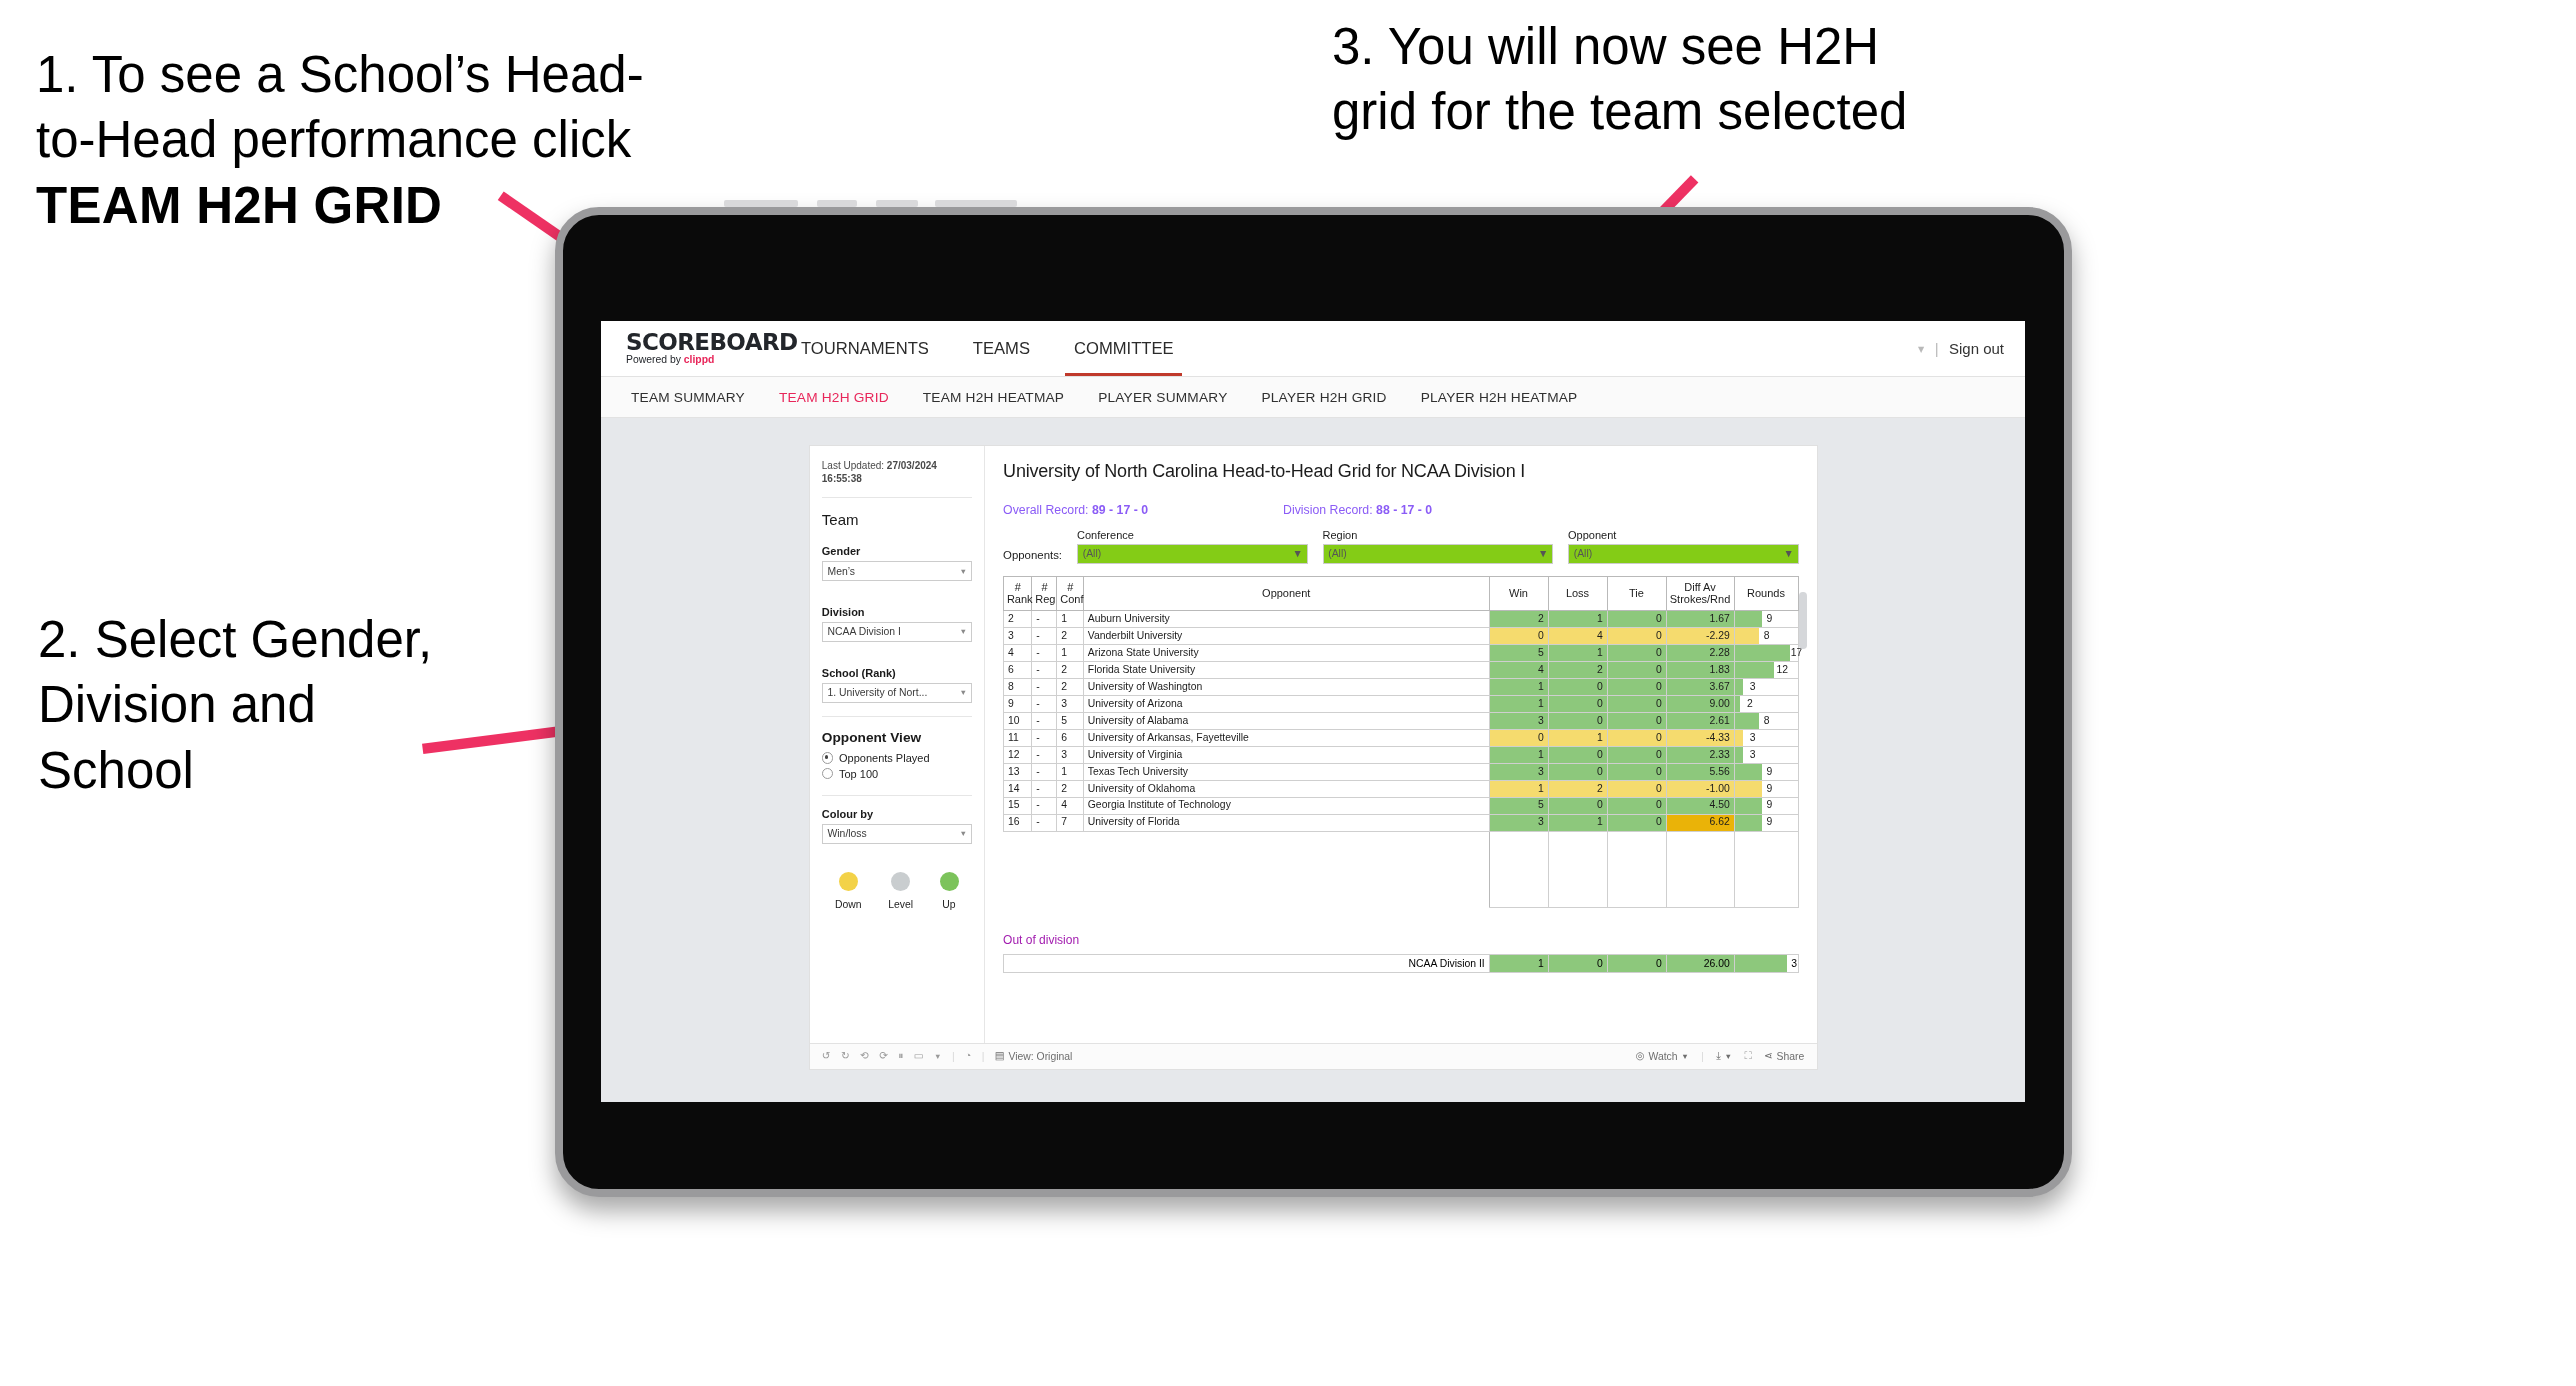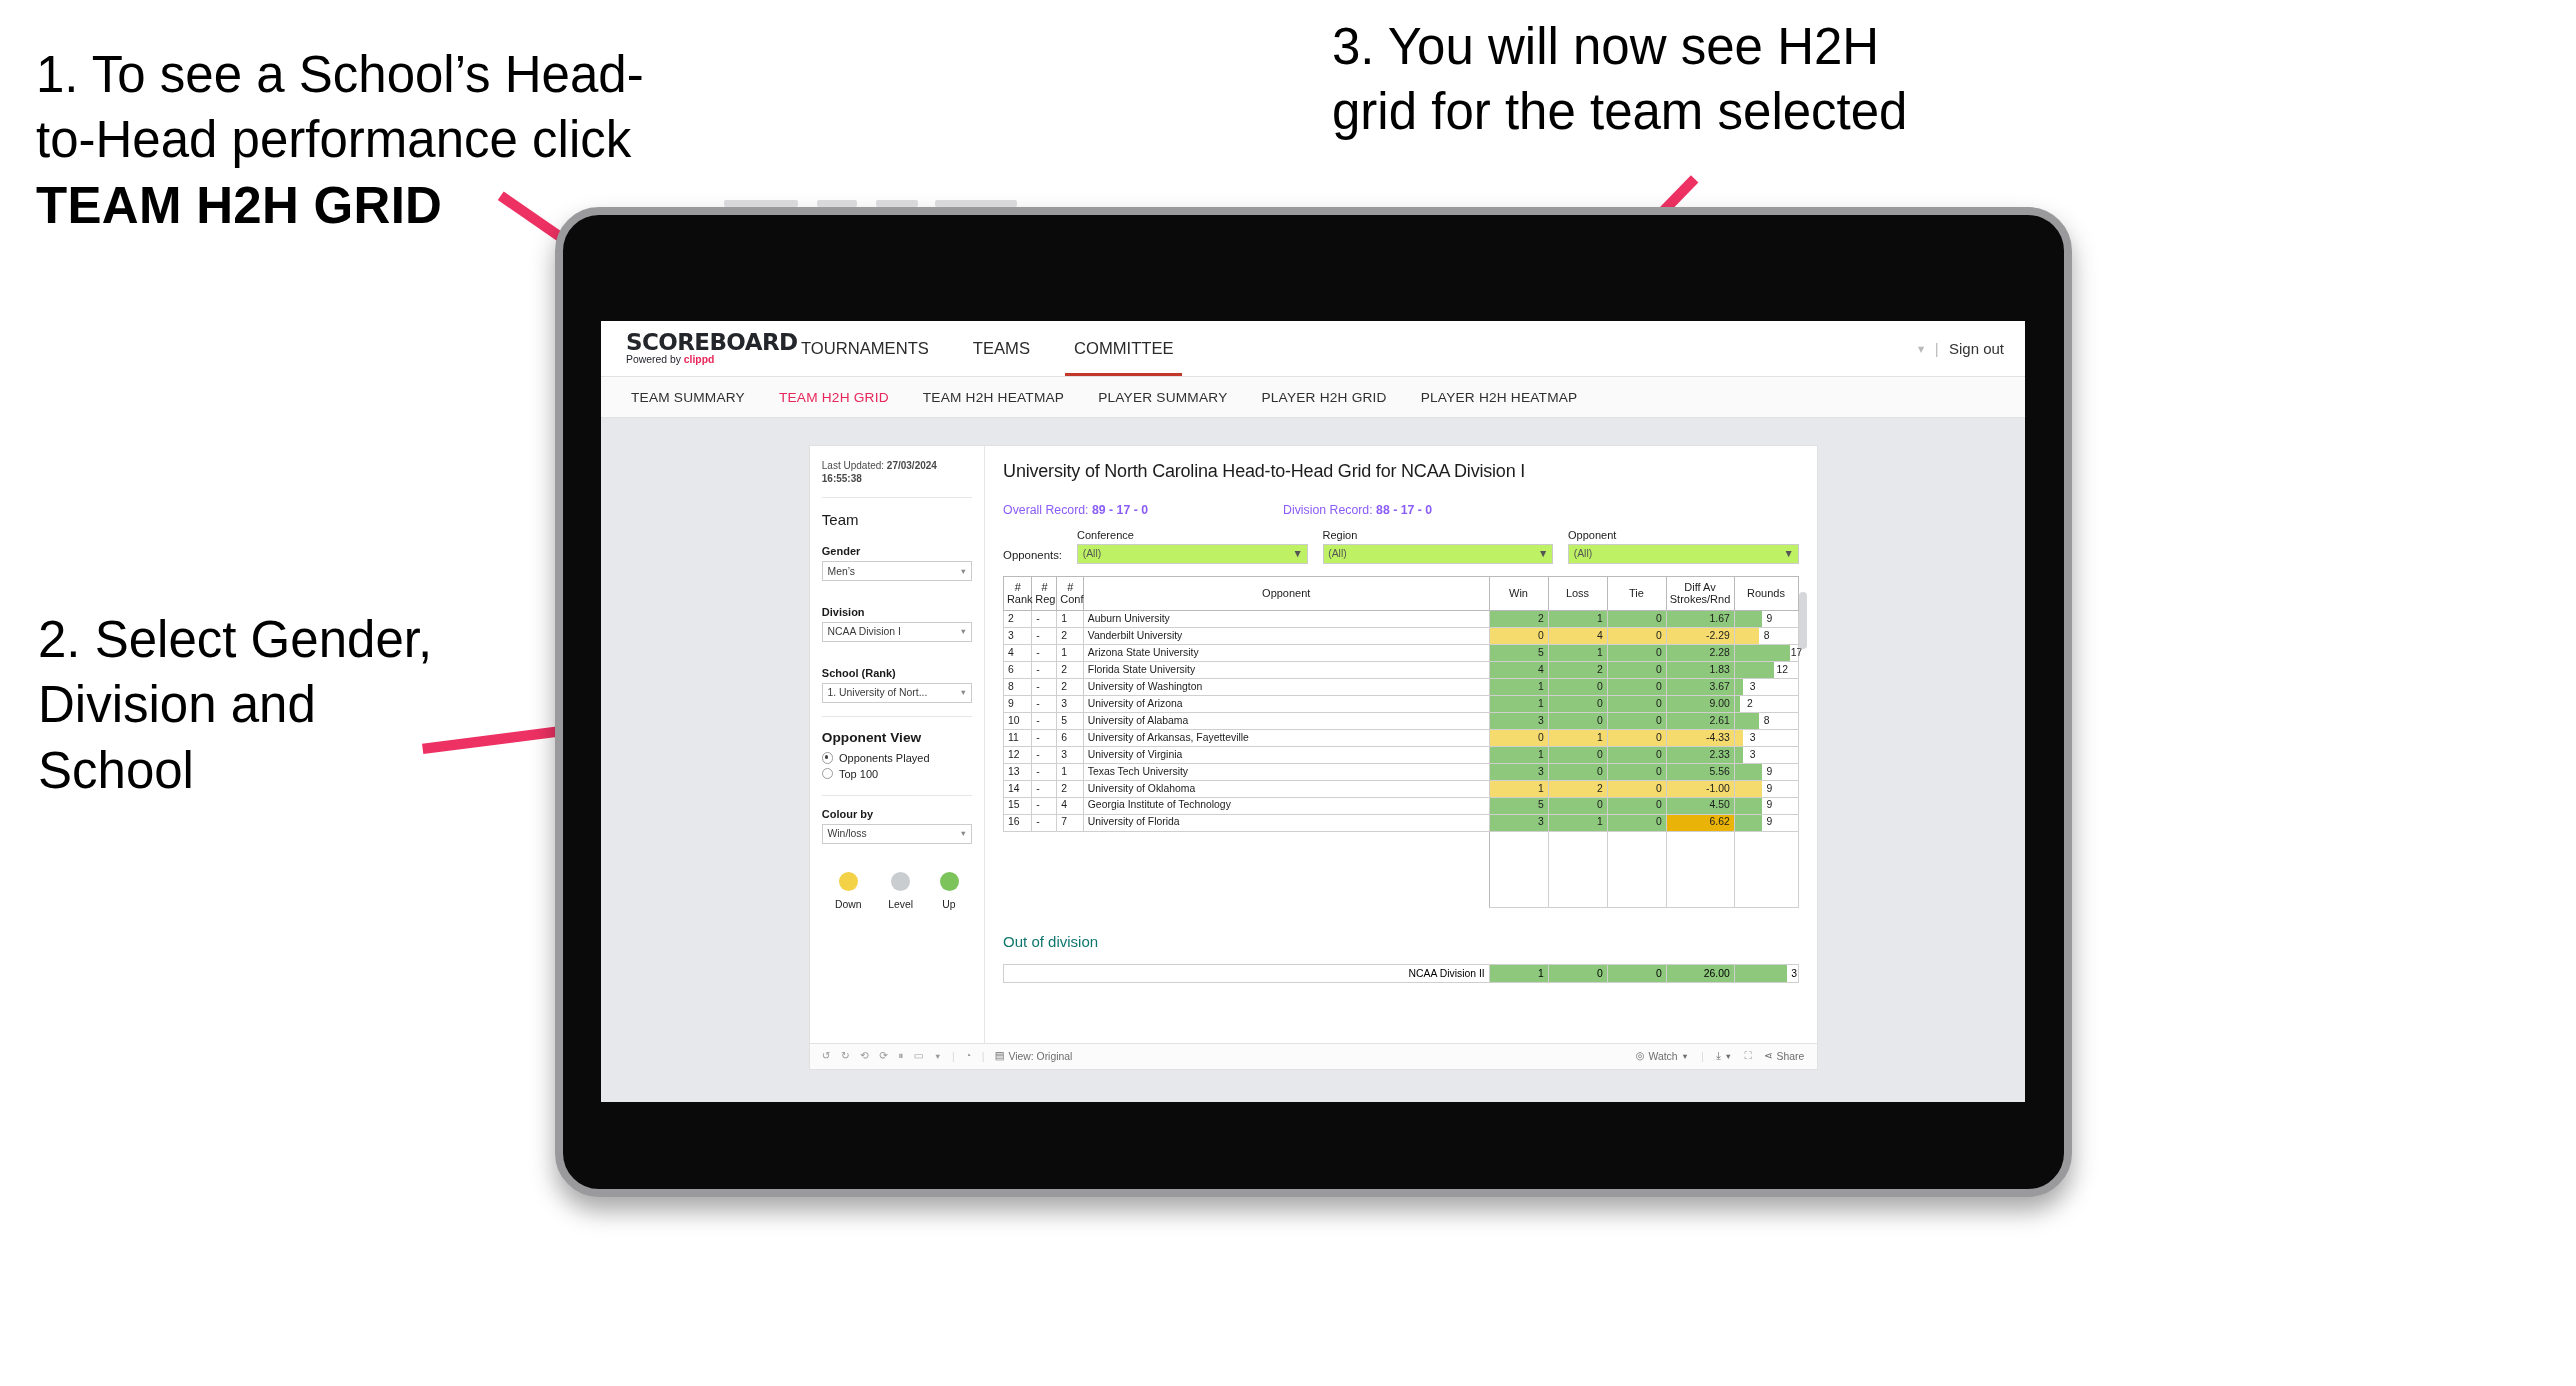--- a/index.html
+++ b/index.html
@@ -89,21 +89,21 @@
   
   .main{flex:1;padding:15px 18px 0 18px;min-width:0;}
   .title{font-size:18px;color:#1c1c1c;font-weight:400;letter-spacing:-0.2px;}
   .records{display:flex;margin-top:21px;font-size:12.3px;color:#8b5cf6;}
   .records .r1{width:280px;}
   .records b{font-weight:700;}
   .filters{display:flex;align-items:flex-end;margin-top:12.3px;gap:15px;}
   .filters .oplab{font-size:11.4px;color:#1c1c1c;padding-bottom:2.8px;}
   .ff{flex:1;}
   .ff .fl2{font-size:11px;color:#1c1c1c;margin-bottom:2.8px;}
-  .ff .sel2{height:18px;border:0.9px solid #ccc;background:#bef264;display:flex;align-items:center;
+  .ff .sel2{height:18px;border:0.9px solid #ccc;background:#84cc16;display:flex;align-items:center;
     justify-content:space-between;padding:0 3.8px 0 4.7px;font-size:10.4px;color:#555;}
 
   
   table.grid{border-collapse:collapse;width:100%;margin-top:12.3px;table-layout:fixed;font-size:10.4px;color:#1c1c1c;}
   table.grid th{border:0.9px solid #b9b9b9;font-weight:400;font-size:11px;padding:3.8px 2.8px;
     background:#fff;vertical-align:middle;line-height:1.15;}
   table.grid td{border:0.9px solid #cfcfcf;padding:0.9px 3.8px;height:14.2px;line-height:14.2px;}
   .c-rank{width:28.4px;}.c-reg{width:25px;}.c-conf{width:26.5px;}
   .c-opp{width:auto;}
   .c-num{width:59px;}.c-diff{width:68px;}.c-rnd{width:64px;}
@@ -111,21 +111,21 @@
   td.num{text-align:right;}
   td.rnd{padding:0;position:relative;}
   .bar{position:absolute;left:0;top:0;bottom:0;}
   .rndtxt{position:relative;padding-left:3.8px;}
   .sep-col{border-left:1.9px solid #b9b9b9 !important;}
   tr.spacer td{height:74px;border-top:0.9px solid #b9b9b9;background:#fff;}
   .tbl-wrap{position:relative;}
   .vscroll{position:absolute;right:-8.5px;top:16px;width:8.5px;height:57px;background:#d5d7da;border-radius:3.8px;}
 
   .ood{margin-top:25px;}
-  .ood .oodt{font-size:15px;color:#0f766e;margin-bottom:14px;}
+  .ood .oodt{font-size:12px;color:#a21caf;margin-bottom:7px;}
   table.ood-tbl{border-collapse:collapse;width:100%;table-layout:fixed;font-size:10.4px;}
   table.ood-tbl td{border:0.9px solid #cfcfcf;height:15px;line-height:15px;padding:0.9px 3.8px;}
 
   
   .toolbar{height:25.6px;border-top:0.9px solid #e2e2e2;background:#fbfbfb;display:flex;
     align-items:center;padding:0 12.3px;color:#9a9a9a;font-size:10.4px;margin-top:auto;}
   .tb-l{display:flex;align-items:center;gap:10.4px;}
   .tb-r{margin-left:auto;display:flex;align-items:center;gap:12.3px;}
   .tb-sep{color:#d8d8d8;}
   .tb-item{display:flex;align-items:center;gap:3.8px;color:#6e6e6e;}

